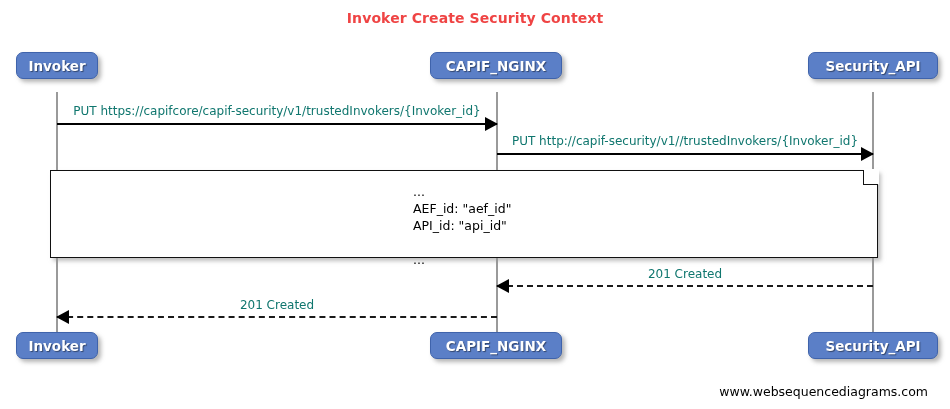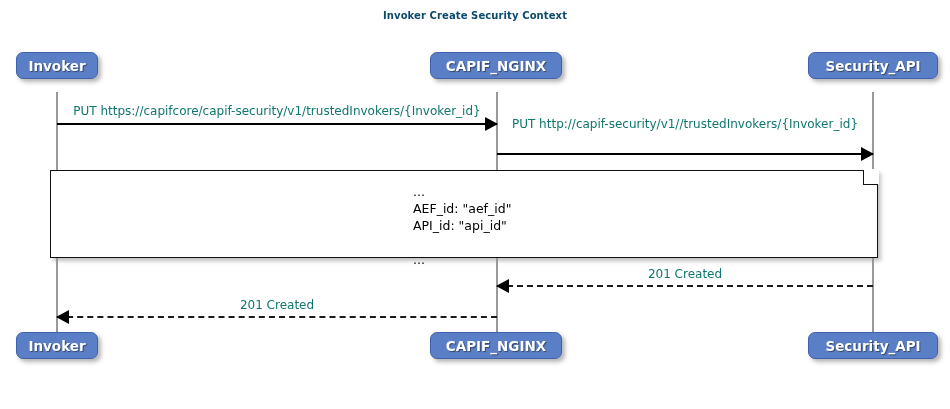--- a/index.html
+++ b/index.html
@@ -19,23 +19,23 @@
     overflow: hidden;
   }
 
   
   .diagram-title {
     position: absolute;
     top: 10px;
     left: 0;
     width: 950px;
     text-align: center;
-    font-size: 10px;
+    font-size: 14px;
     font-weight: bold;
-    color: #0c4a6e;
+    color: #ef4444;
     letter-spacing: 0.1px;
   }
 
   
   .lifeline {
     position: absolute;
     width: 2px;
     background: #9a9a9a;
     top: 92px;
     height: 240px;
@@ -166,21 +166,21 @@
   <div class="msg to-right" style="left:57px; top:117px; width:440px;">
     <div class="line"></div>
     <div class="head"></div>
   </div>
   <div class="msg-label" style="left:57px; top:104px; width:440px;">PUT https://capifcore/capif-security/v1/trustedInvokers/{Invoker_id}</div>
 
   <div class="msg to-right" style="left:497px; top:147px; width:376px;">
     <div class="line"></div>
     <div class="head"></div>
   </div>
-  <div class="msg-label" style="left:497px; top:117px; width:376px;">PUT http://capif-security/v1//trustedInvokers/{Invoker_id}</div>
+  <div class="msg-label" style="left:497px; top:134px; width:376px;">PUT http://capif-security/v1//trustedInvokers/{Invoker_id}</div>
 
   <div class="note" style="left:50px; top:170px; width:828px; height:88px;">
     <div class="fold-cover"></div>
     <div class="fold"></div>
     <div class="note-text">...
 AEF_id: "aef_id"
 API_id: "api_id"
 
 ...</div>
   </div>
@@ -194,14 +194,15 @@
   <div class="msg dashed to-left" style="left:57px; top:310px; width:440px;">
     <div class="line"></div>
     <div class="head"></div>
   </div>
   <div class="msg-label" style="left:57px; top:298px; width:440px;">201 Created</div>
 
   <div class="participant" style="left:16px;  top:332px; width:82px;">Invoker</div>
   <div class="participant" style="left:430px; top:332px; width:132px;">CAPIF_NGINX</div>
   <div class="participant" style="left:808px; top:332px; width:130px;">Security_API</div>
 
+  <div class="footer">www.websequencediagrams.com</div>
 
 </div>
 
 </body></html>

